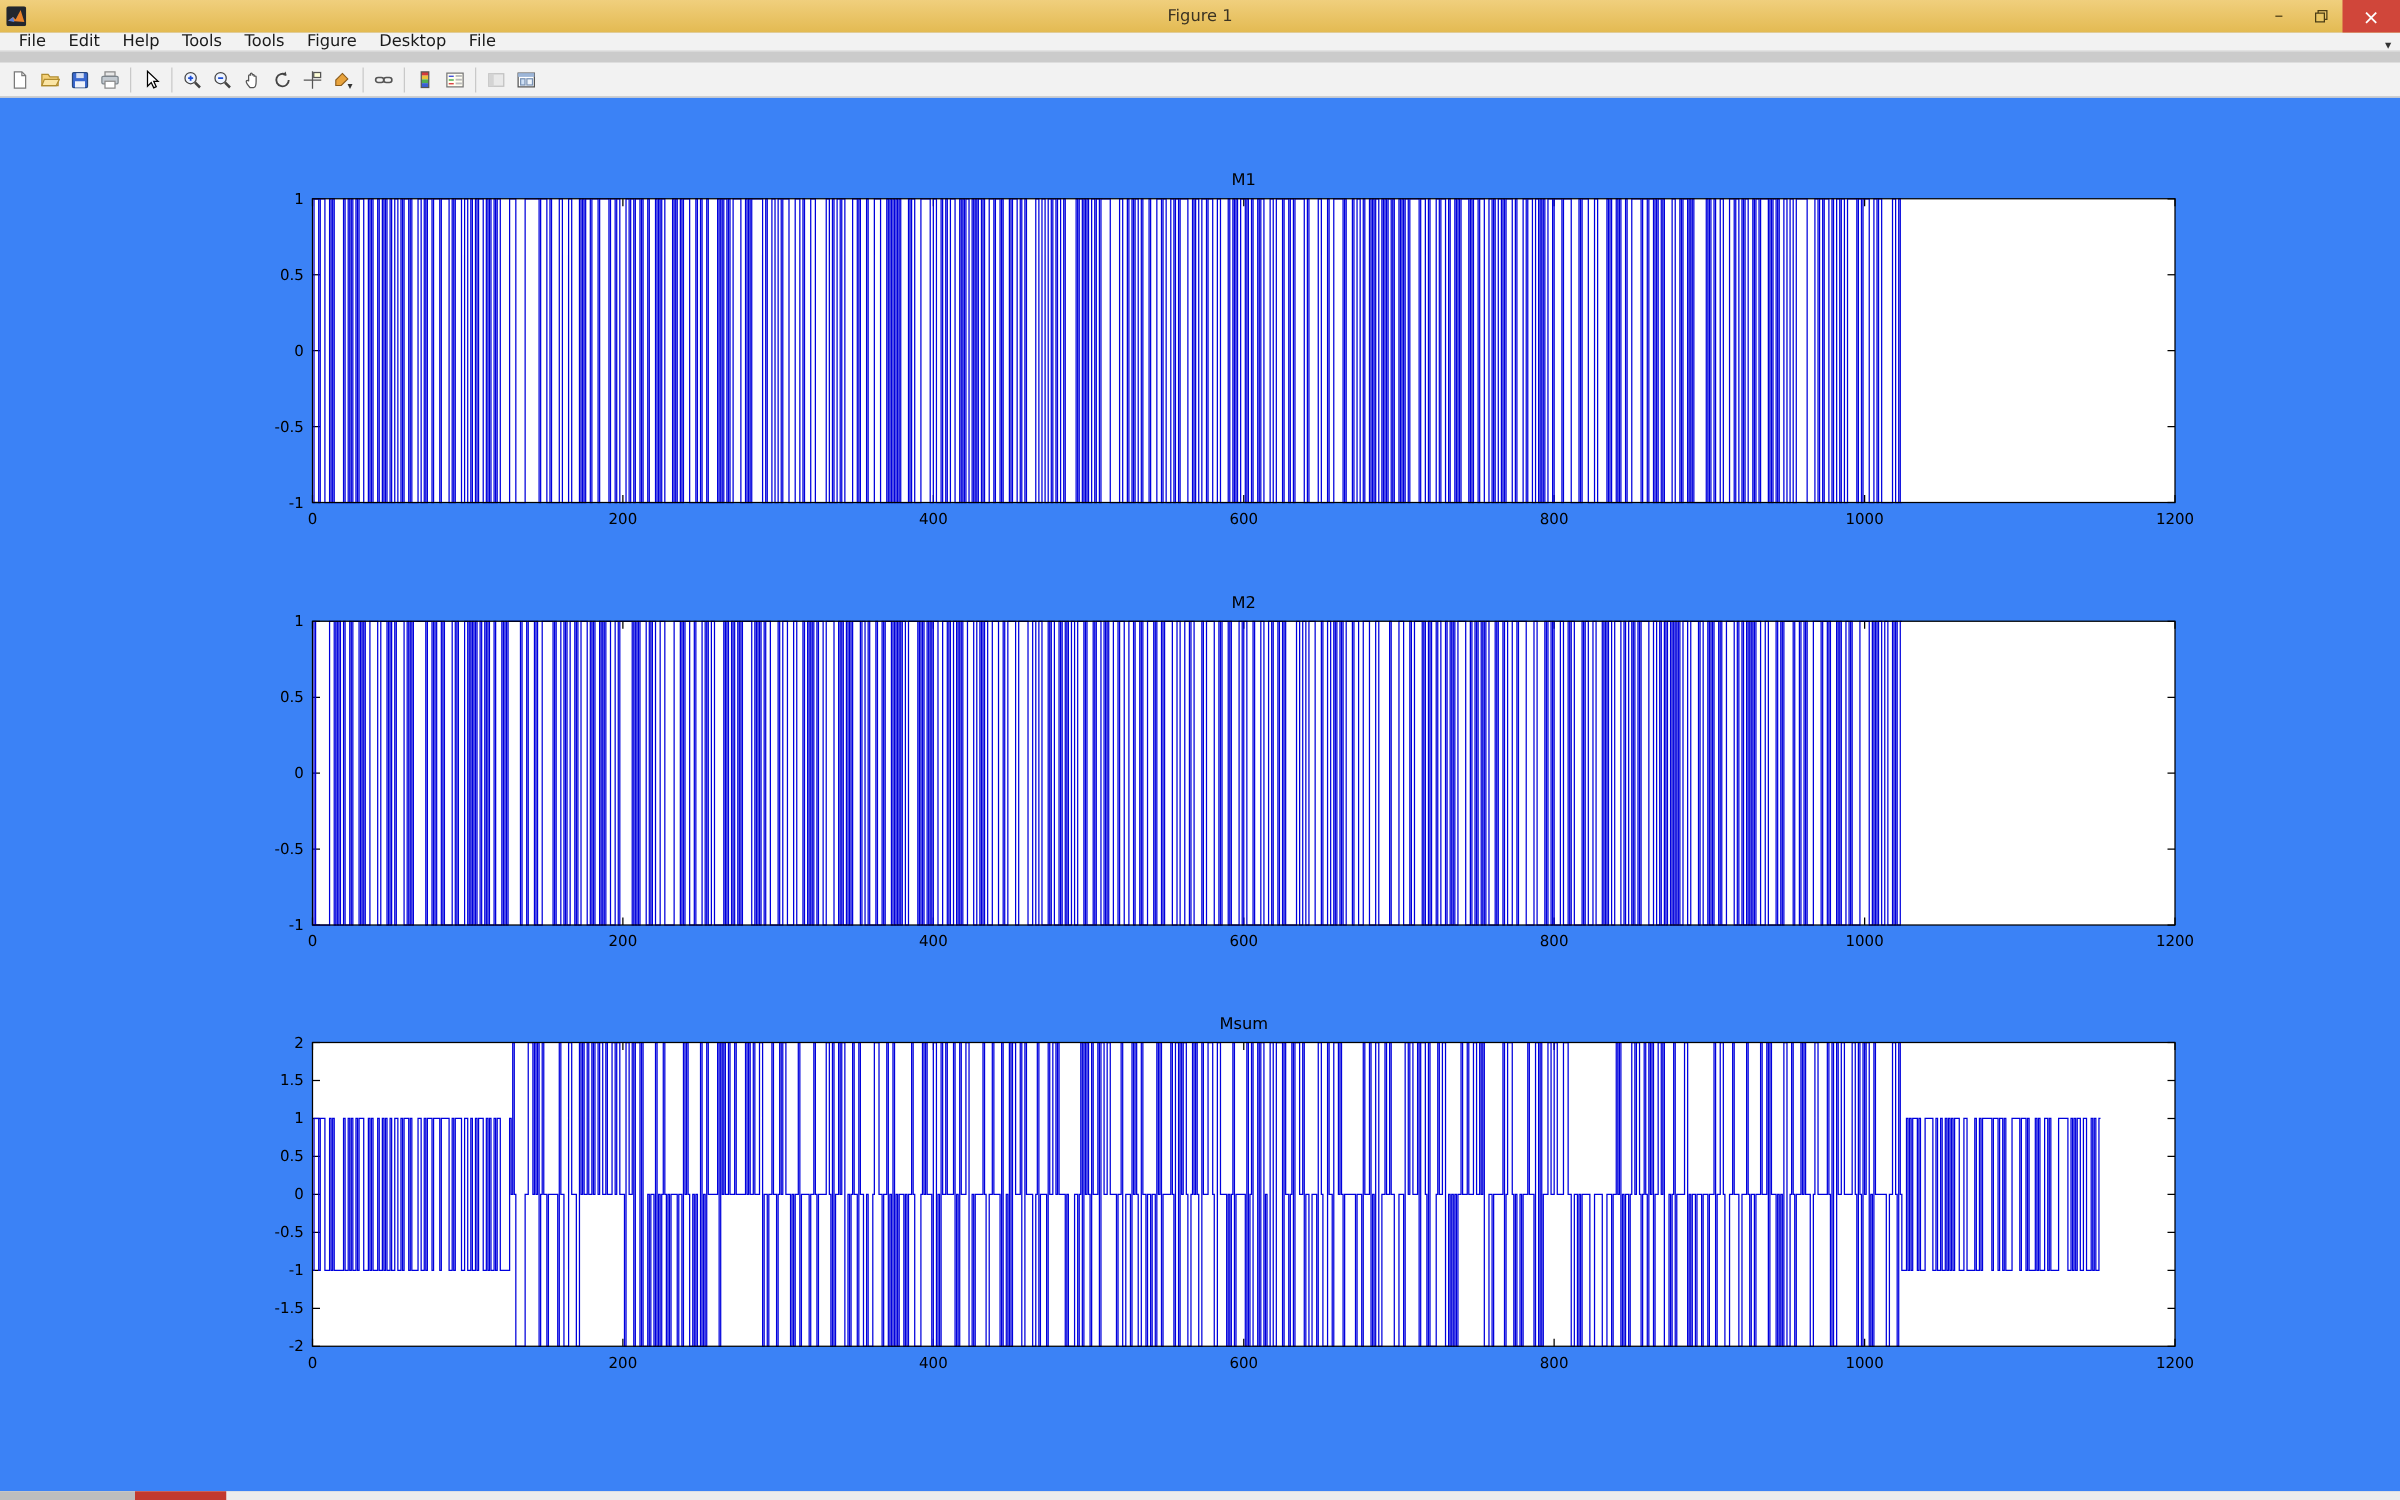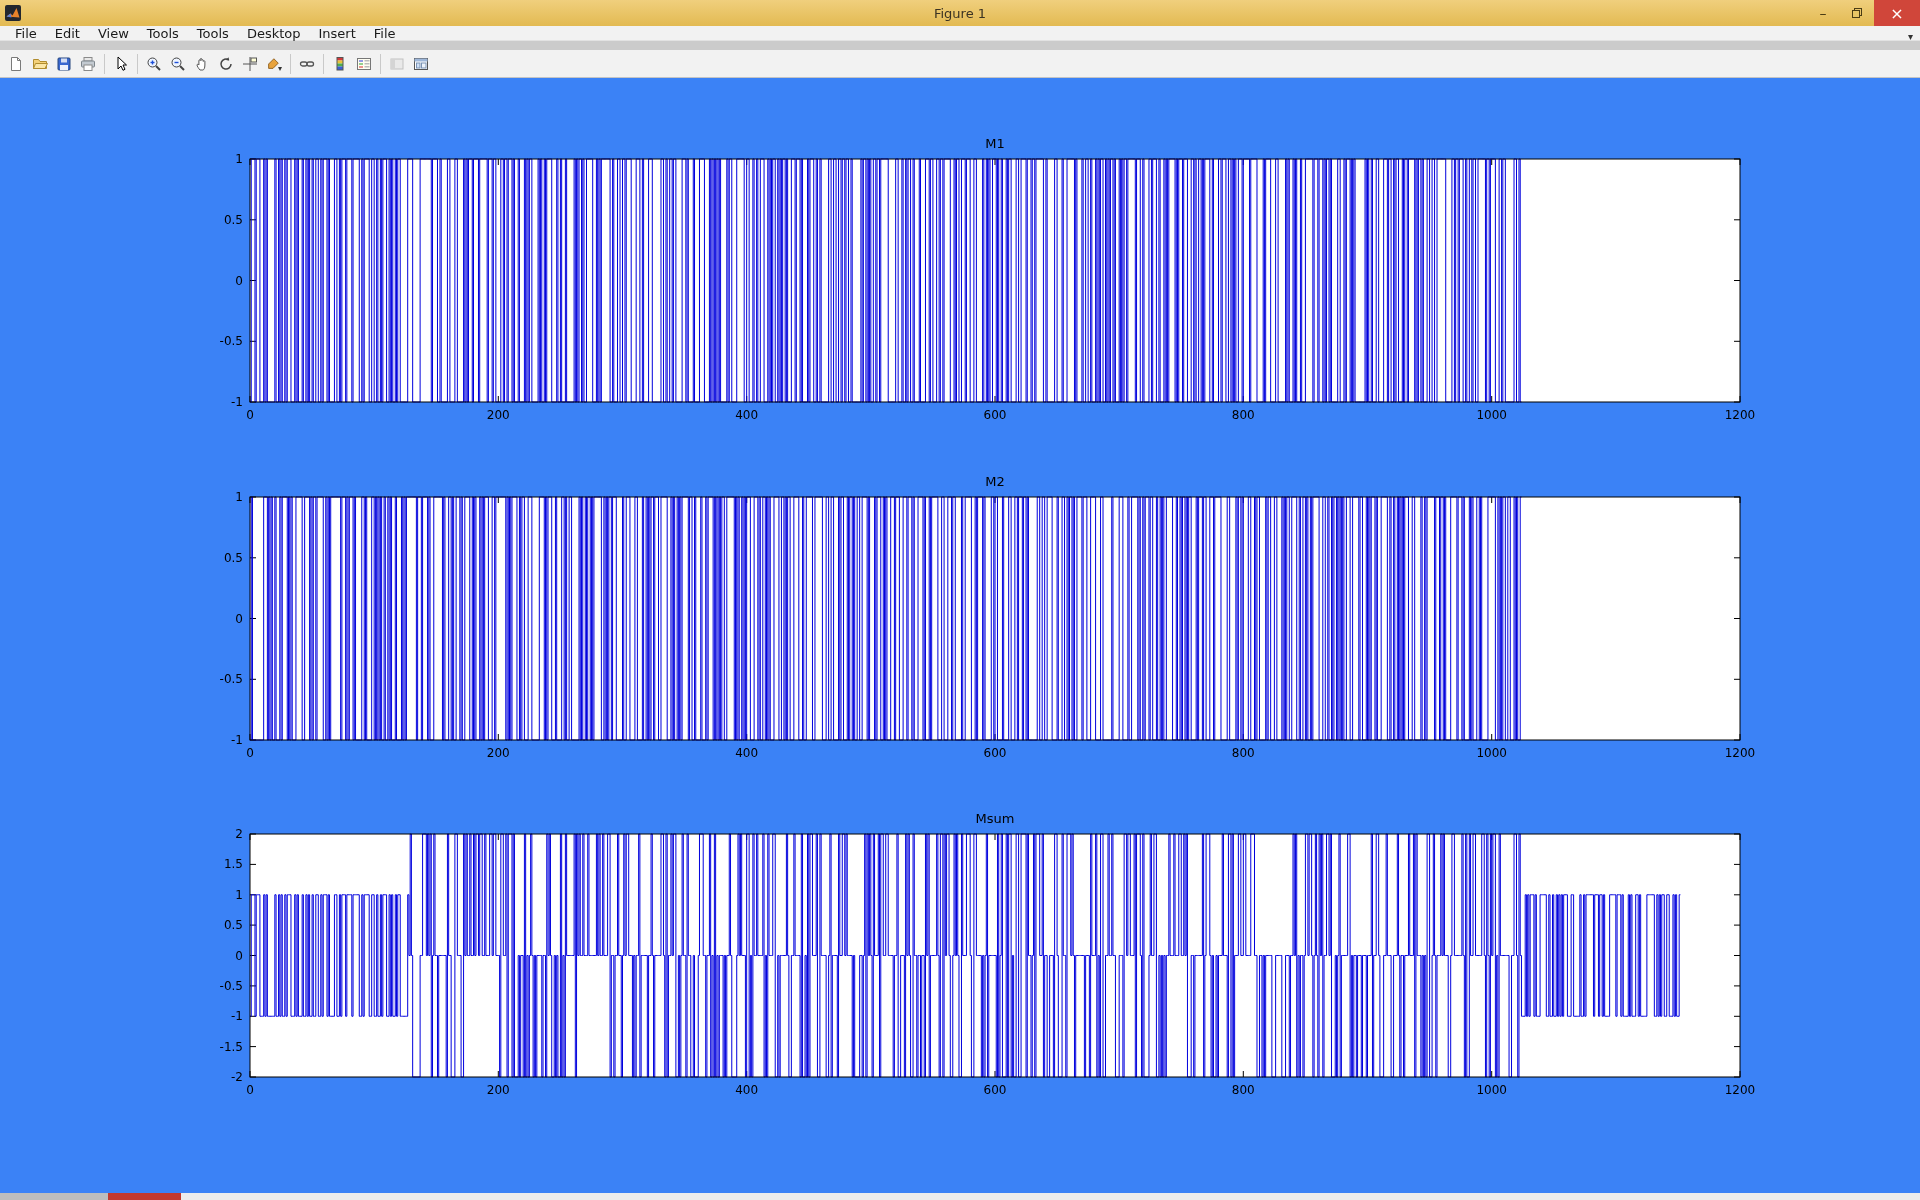--- a/index.html
+++ b/index.html
@@ -60,25 +60,25 @@
     </div>
     <div class="win-btn close">
         <span>×</span>
       </div>
   </div>
 </div>
 
 <div class="menubar">
   <span class="menu-item">File</span>
   <span class="menu-item">Edit</span>
-  <span class="menu-item">View</span>
+  <span class="menu-item">Help</span>
   <span class="menu-item">Tools</span>
   <span class="menu-item">Tools</span>
+  <span class="menu-item">Figure</span>
   <span class="menu-item">Desktop</span>
-  <span class="menu-item">Insert</span>
   <span class="menu-item">File</span>
   <span class="menu-chevron">▾</span>
 </div>
 
 <div class="toolbar">
   <div class="tool-btn">
     <svg width="16" height="16" viewBox="0 0 16 16">
       <path d="M3.5 1.5h6l3 3v10h-9z" fill="#fff" stroke="#7a7a7a"></path>
         <path d="M9.5 1.5v3h3" fill="none" stroke="#7a7a7a"></path>
     </svg>

